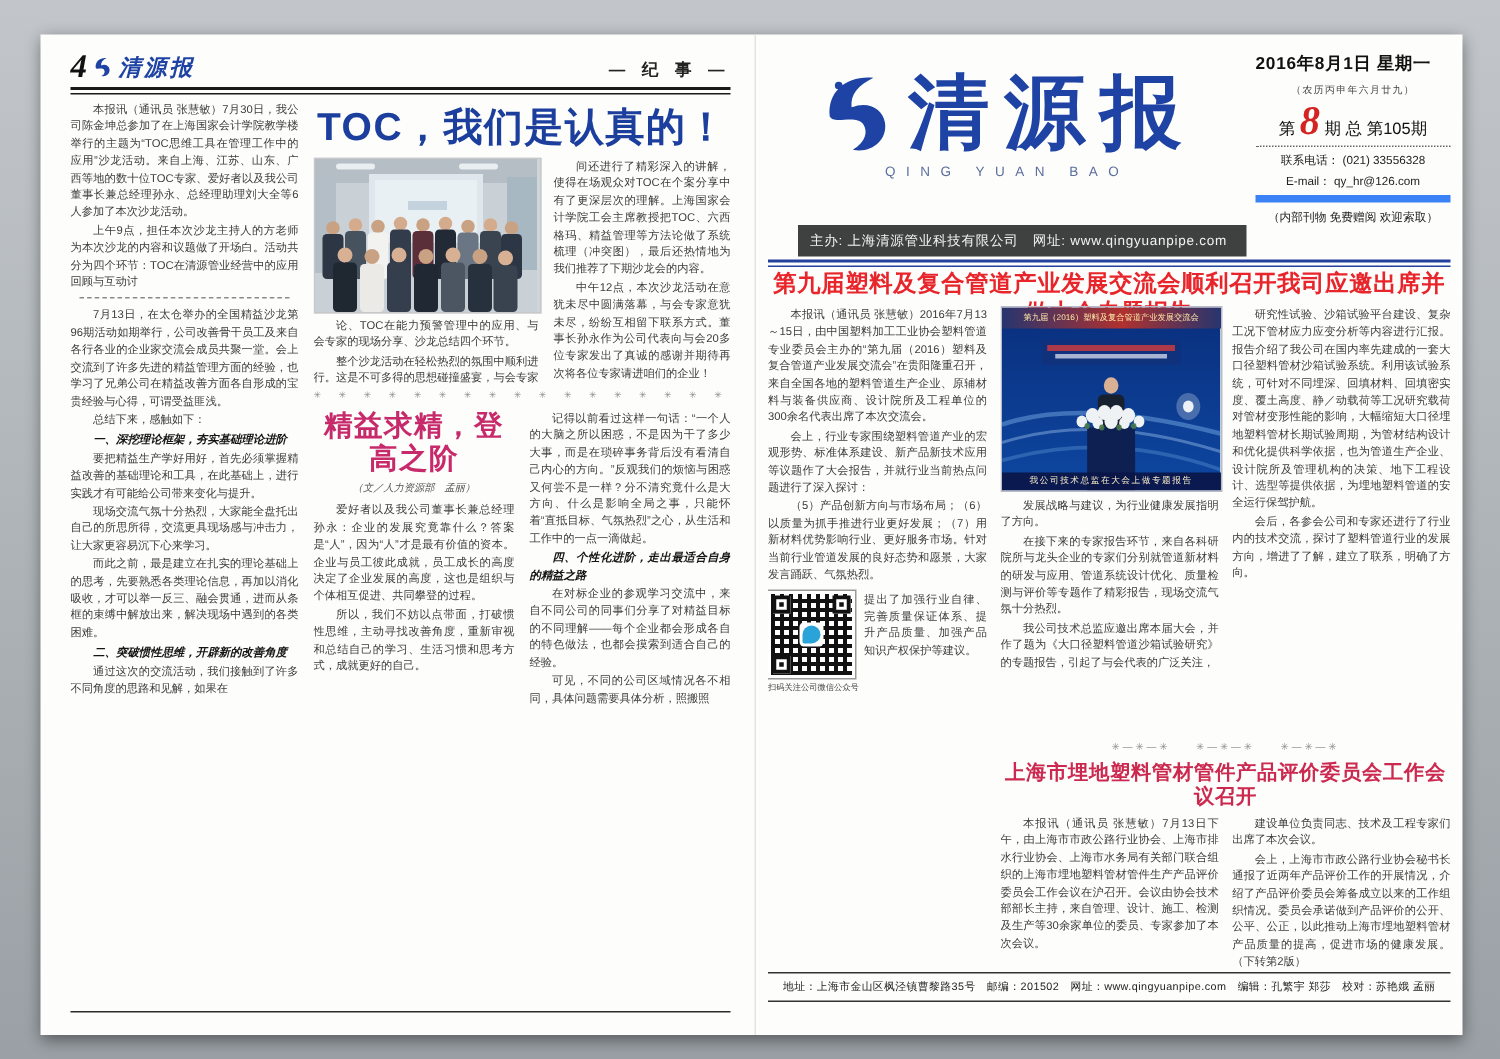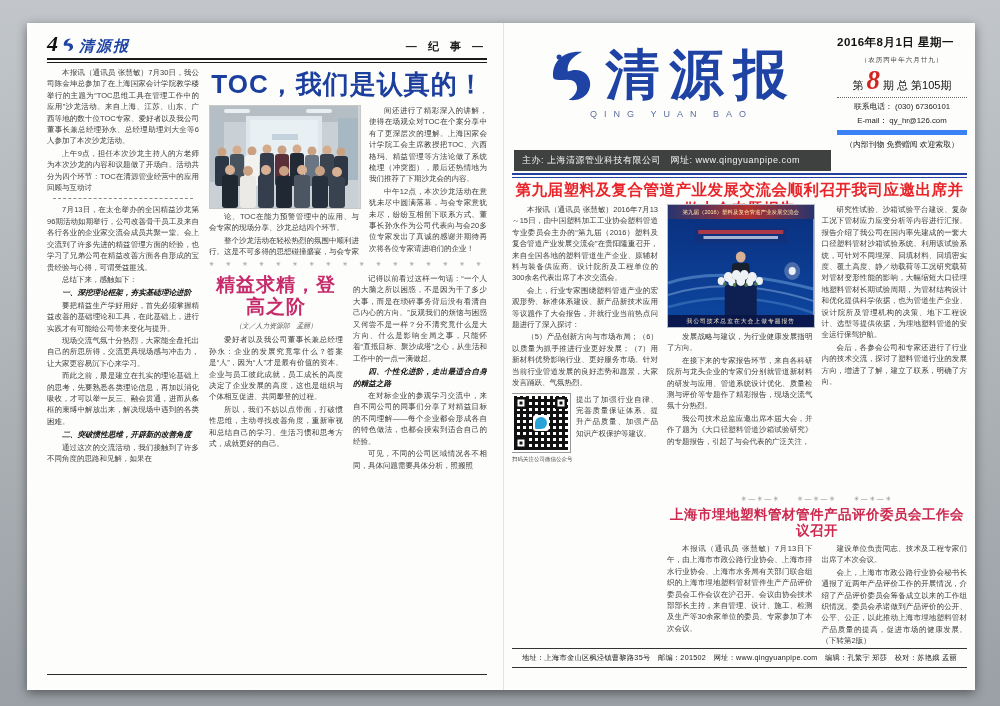--- a/index.html
+++ b/index.html
@@ -54,21 +54,21 @@
   .lp-bottomrule{position:absolute;left:20px;right:16px;bottom:15px;border-top:1px solid #2a2a2a;}
 
   
   .masthead{position:absolute;left:8px;right:8px;top:6px;height:142px;display:flex;gap:6px;}
   .mh-left{flex:1;position:relative;}
   .mh-titlerow{display:flex;align-items:center;justify-content:center;gap:8px;margin-top:16px;}
   .mh-logo svg{width:52px;height:60px;display:block;}
   .mh-title{font-family:"Liberation Serif",serif;font-weight:900;font-size:54px;
     color:#1e43a4;letter-spacing:10px;line-height:58px;}
   .mh-pinyin{text-align:center;color:#5b6f9e;font-size:9px;letter-spacing:7px;margin-top:4px;}
-  .mh-bar{position:absolute;left:2px;right:0;bottom:0;background:#3f4040;color:#f2f2f2;
+  .mh-bar{position:absolute;left:20px;right:0;bottom:0;background:#3f4040;color:#f2f2f2;
     font-size:9px;letter-spacing:.5px;padding:4px 8px;white-space:nowrap;overflow:hidden;}
   .mh-right{width:130px;padding-top:6px;}
   .mh-date{font-size:11.5px;font-weight:900;color:#111;letter-spacing:.5px;}
   .mh-lunar{font-size:6.5px;color:#444;text-align:center;margin-top:6px;letter-spacing:1px;}
   .mh-issue{display:flex;align-items:baseline;justify-content:center;gap:3px;margin-top:4px;
     font-size:11px;color:#111;border-bottom:1px dotted #666;padding-bottom:4px;}
   .issue-num{font-family:"Liberation Serif",serif;font-style:italic;font-weight:bold;
     font-size:27px;color:#d42422;line-height:22px;}
   .mh-phone,.mh-email{font-size:7.8px;color:#222;margin-top:3px;text-align:center;white-space:nowrap;}
   .mh-note{font-size:7.8px;color:#222;text-align:center;margin-top:4px;border-top:5px solid #3b82f6;
@@ -235,21 +235,21 @@
           <div class="bodytext">
             <h2 class="lean-headline">精益求精，登高之阶</h2>
             <p class="byline">（文／人力资源部　孟丽）</p>
             <div class="paras">
                 <p>爱好者以及我公司董事长兼总经理孙永：企业的发展究竟靠什么？答案是“人”，因为“人”才是最有价值的资本。企业与员工彼此成就，员工成长的高度决定了企业发展的高度，这也是组织与个体相互促进、共同攀登的过程。</p>
                 <p>所以，我们不妨以点带面，打破惯性思维，主动寻找改善角度，重新审视和总结自己的学习、生活习惯和思考方式，成就更好的自己。</p>
               </div>
           </div>
           <div class="bodytext">
             <div class="paras">
-                <p>记得以前看过这样一句话：“一个人的大脑之所以困惑，不是因为干了多少大事，而是在琐碎事务背后没有看清自己内心的方向。”反观我们的烦恼与困惑又何尝不是一样？分不清究竟什么是大方向、什么是影响全局之事，只能怀着“直抵目标、聚沙成塔”之心，从生活和工作中的一点一滴做起。</p>
+                <p>记得以前看过这样一句话：“一个人的大脑之所以困惑，不是因为干了多少大事，而是在琐碎事务背后没有看清自己内心的方向。”反观我们的烦恼与困惑又何尝不是一样？分不清究竟什么是大方向、什么是影响全局之事，只能怀着“直抵目标、气氛热烈”之心，从生活和工作中的一点一滴做起。</p>
               </div>
             <p class="subhead">四、个性化进阶，走出最适合自身的精益之路</p>
             <div class="paras">
                 <p>在对标企业的参观学习交流中，来自不同公司的同事们分享了对精益目标的不同理解——每个企业都会形成各自的特色做法，也都会摸索到适合自己的经验。</p>
                 <p>可见，不同的公司区域情况各不相同，具体问题需要具体分析，照搬照</p>
               </div>
           </div>
         </div>
       </div>
     </div>
@@ -273,21 +273,21 @@
       </div>
       <div class="mh-right">
         <div class="mh-date">2016年8月1日 星期一</div>
         <div class="mh-lunar">（农历丙申年六月廿九）</div>
         <div class="mh-issue">
           <span>第</span>
           <span class="issue-num">8</span>
           <span>期</span>
           <span>总 第105期</span>
         </div>
-        <div class="mh-phone">联系电话： (030) 67360101</div>
+        <div class="mh-phone">联系电话： (021) 33556328</div>
         <div class="mh-email">E-mail： qy_hr@126.com</div>
         <div class="mh-note">（内部刊物 免费赠阅 欢迎索取）</div>
       </div>
     </header>
     <div class="rule-blue"></div>
 
     <h1 class="red-headline">第九届塑料及复合管道产业发展交流会顺利召开我司应邀出席并做大会专题报告</h1>
 
     <div class="rp-body">
 

